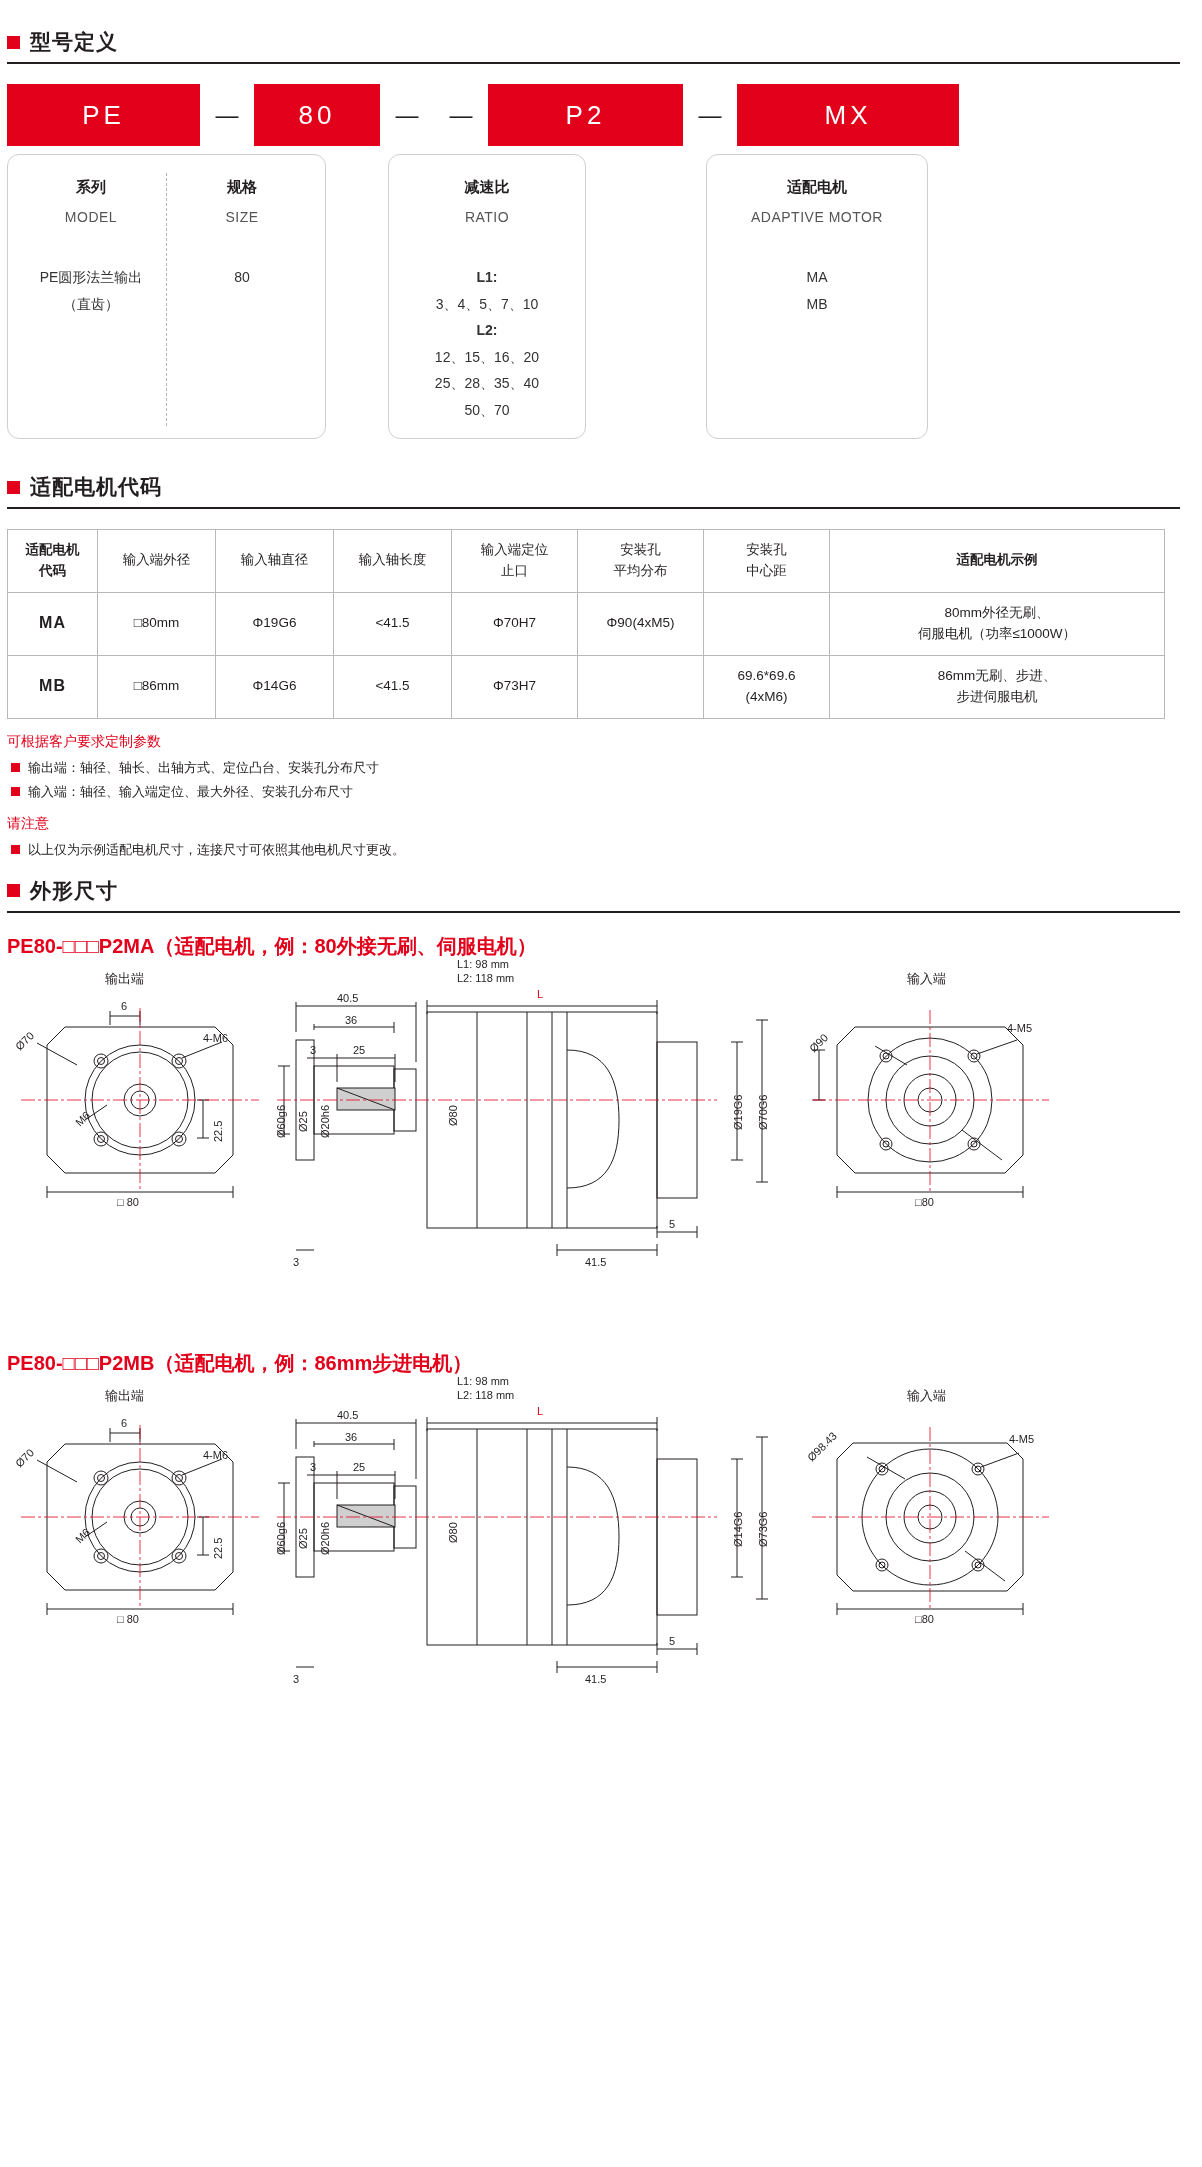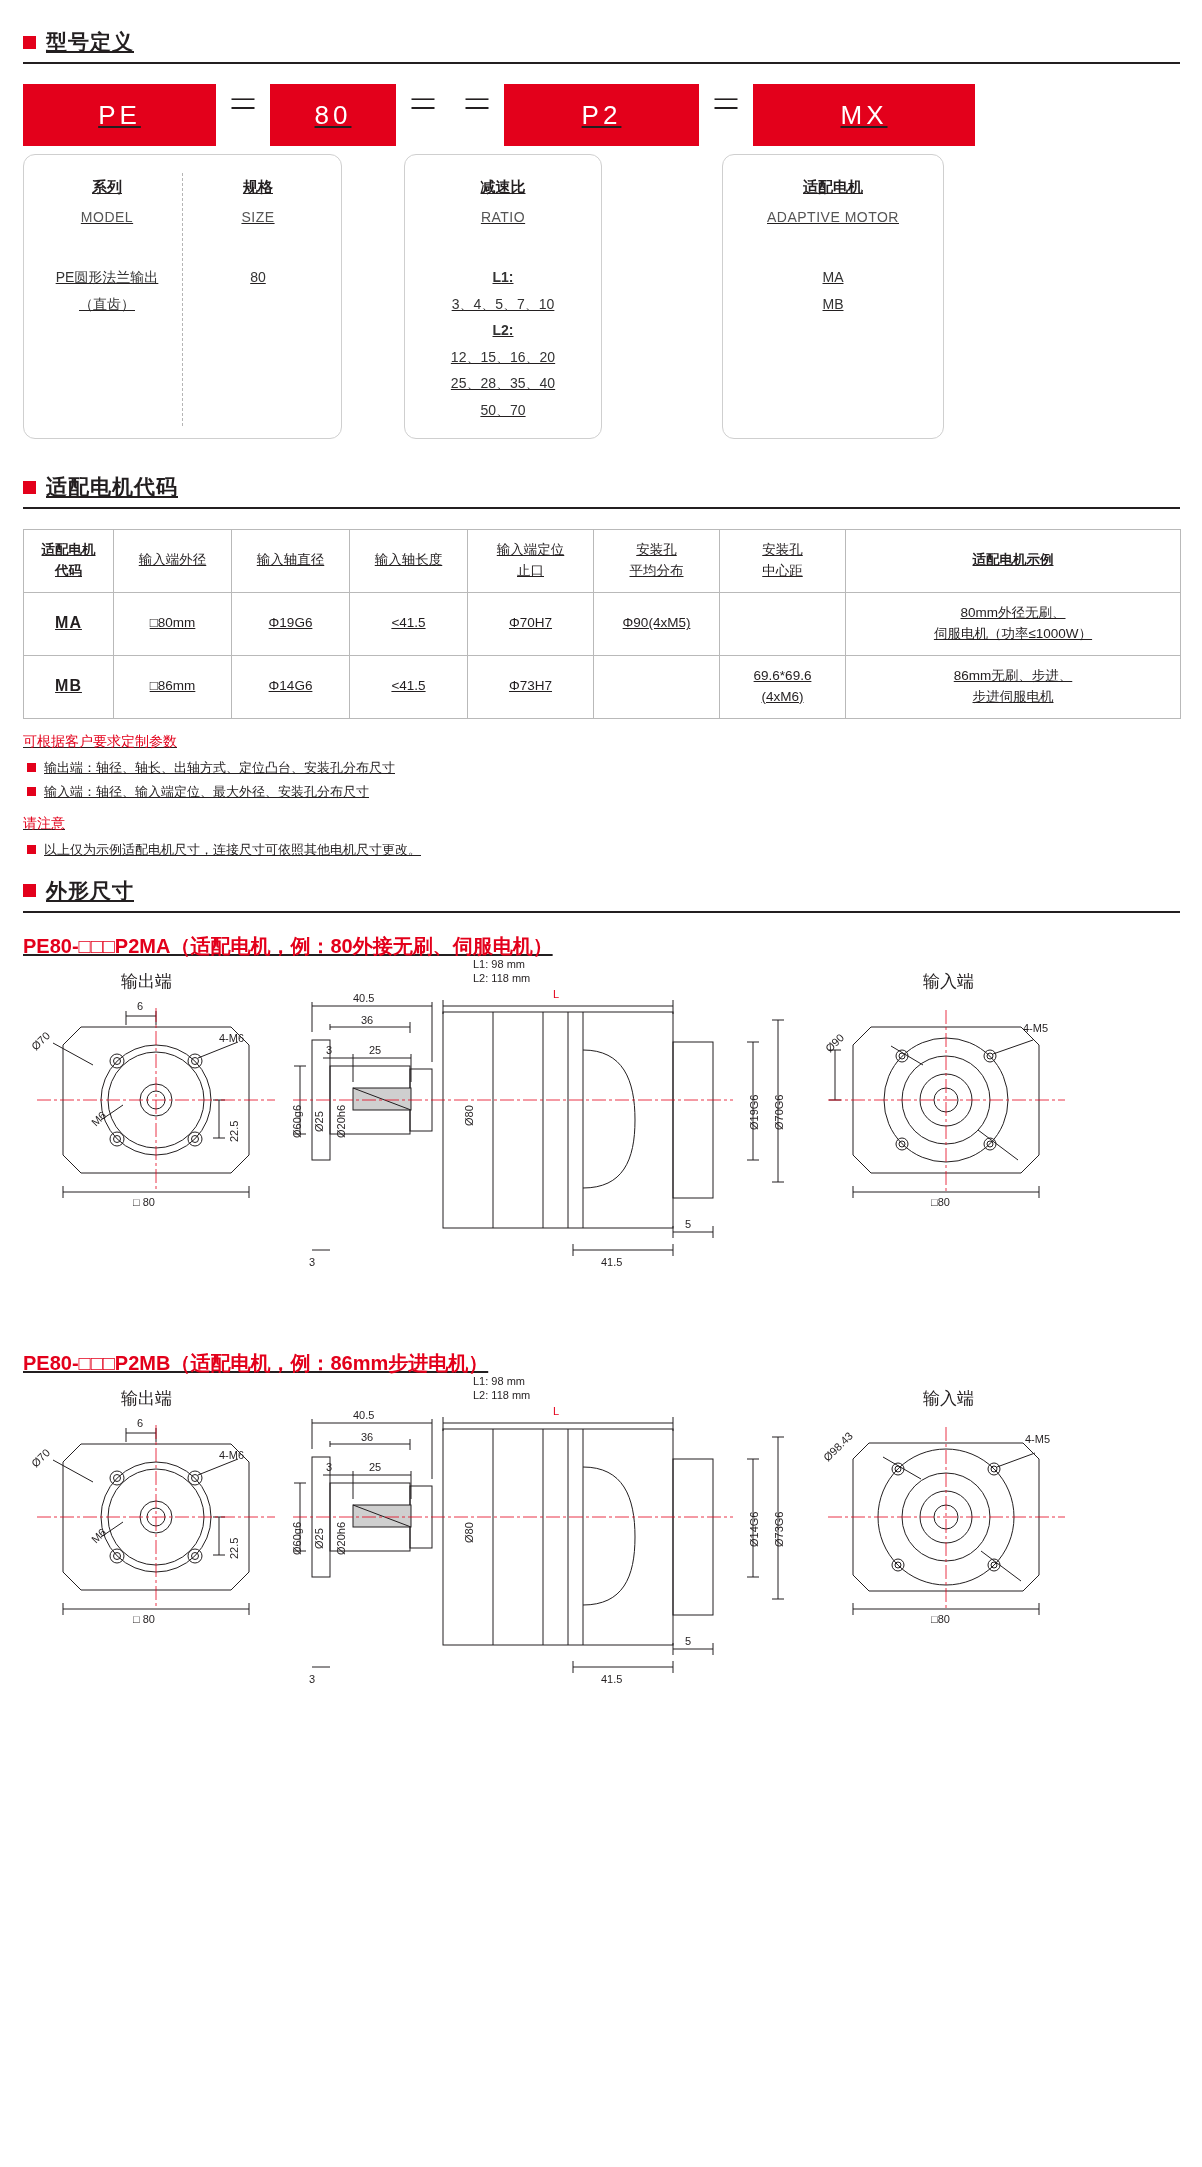--- a/index.html
+++ b/index.html
@@ -3,38 +3,38 @@
 <meta charset="utf-8">
 <style>
   * { box-sizing: border-box; }
   html, body { margin:0; padding:0; }
   body {
     width: 1202px;
     font-family: "Liberation Sans", "DejaVu Sans", sans-serif;
     background: #ffffff;
     color: #231f20;
   }
-  .page { width: 1202px; padding: 18px 22px 30px 23px; text-decoration: underline; }
+  .page { width: 1202px; padding: 18px 22px 30px 7px; }
 
   
   .sec-head {
     display: flex;
     align-items: center;
     gap: 10px;
     border-bottom: 2px solid #231f20;
     padding-bottom: 6px;
     margin: 10px 0 20px 0;
   }
   .sec-head .marker {
     width: 13px; height: 13px; background: #e3001b; flex: 0 0 auto;
   }
   .sec-head .title { font-size: 21px; font-weight: bold; letter-spacing: 1px; }
 
   
-  .code-row { display: flex; align-items: flex-start; gap: 0; margin-bottom: 8px; }
+  .code-row { display: flex; align-items: center; gap: 0; margin-bottom: 8px; }
   .code-cell {
     background: #e3001b;
     color: #fff;
     height: 62px;
     display: flex; align-items: center; justify-content: center;
     font-size: 26px;
     letter-spacing: 4px;
   }
   .c-pe { width: 193px; }
   .c-size { width: 126px; }
@@ -89,21 +89,21 @@
 
   
   .note-title { color: #e3001b; font-size: 14px; margin: 14px 0 8px 0; }
   .note-line { display: flex; align-items: flex-start; gap: 8px; font-size: 13px; margin: 6px 0 6px 4px; }
   .note-line .sq { width: 9px; height: 9px; background: #e3001b; margin-top: 4px; flex:0 0 auto; }
 
   
   .dim-title { color: #e3001b; font-size: 20px; font-weight: bold; margin: 18px 0 10px 0; }
   .drawing { position: relative; width: 1158px; height: 340px; margin-bottom: 26px; }
   .lbl { position: absolute; font-size: 11px; color: #231f20; white-space: nowrap; }
-  .lbl.cn { font-size: 17px; }
+  .lbl.cn { font-size: 13px; }
   .lbl.red { color: #e3001b; }
   .lbl.rot { transform: rotate(-90deg); transform-origin: left top; }
   .lbl.rot45 { transform: rotate(-45deg); transform-origin: left top; }
   svg { position: absolute; left: 0; top: 0; }
 </style>
 </head>
 <body>
 
 <div class="page">
 

